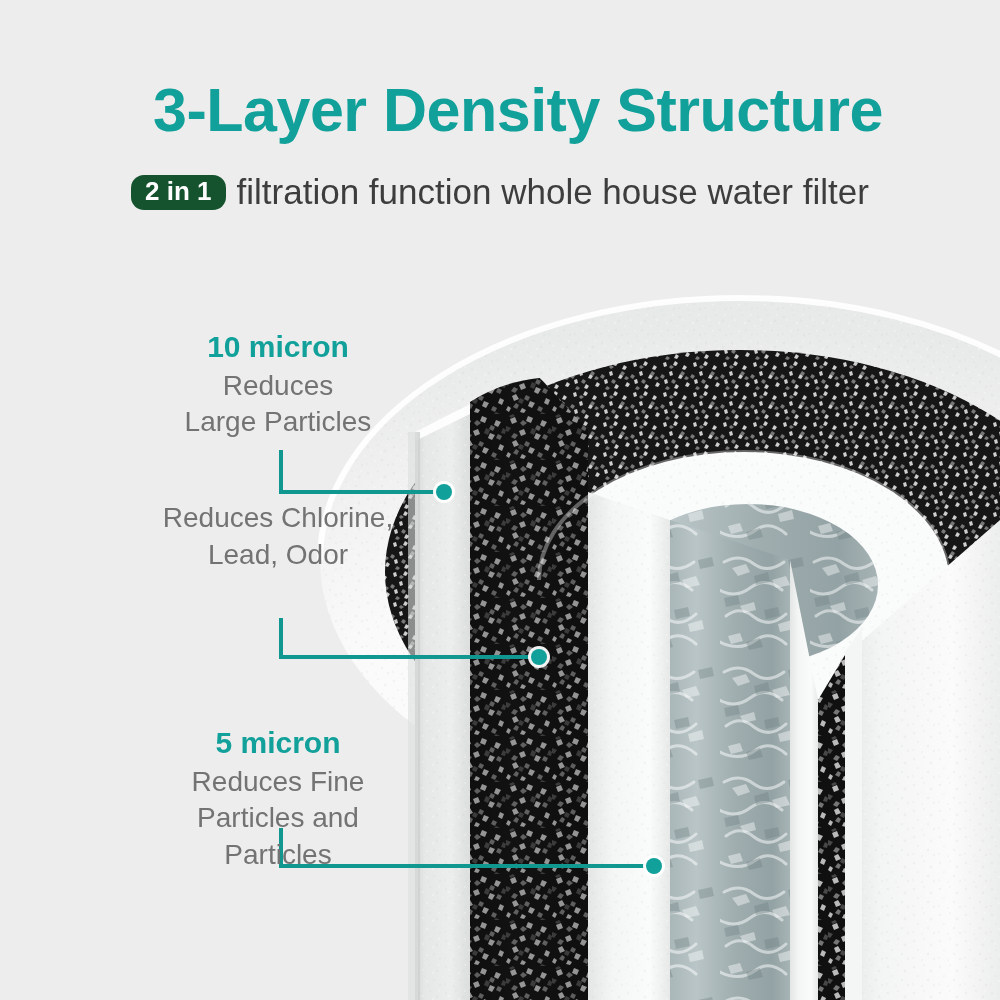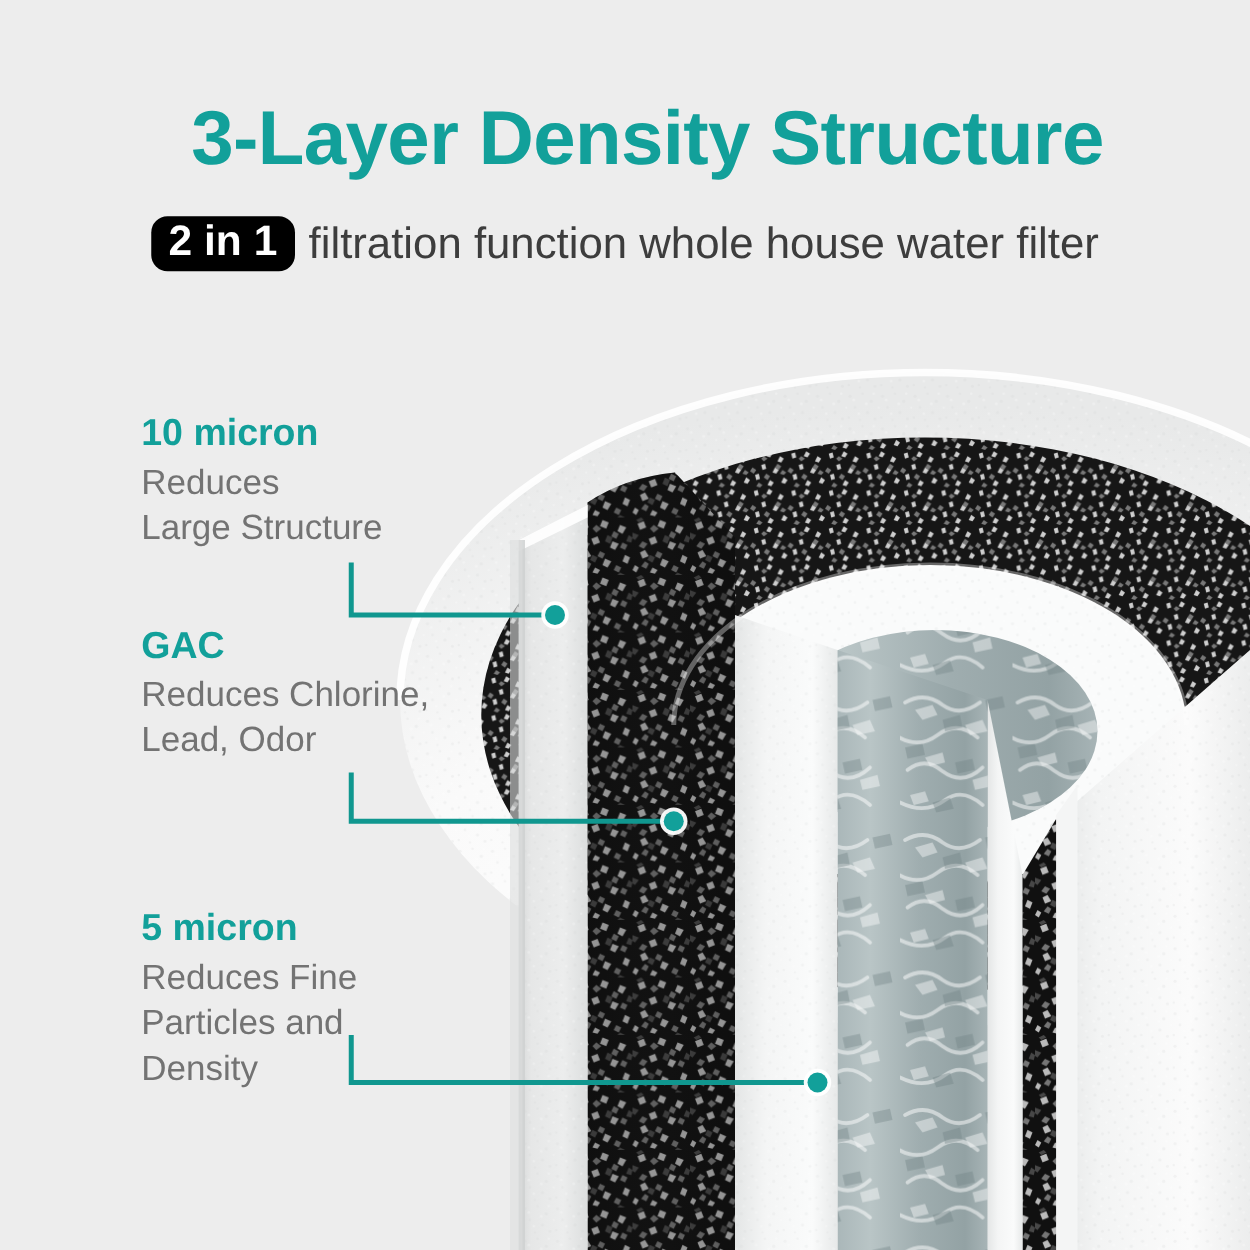--- a/index.html
+++ b/index.html
@@ -41,40 +41,41 @@
     left: 0;
     top: 173px;
     width: 1000px;
     display: flex;
     align-items: center;
     justify-content: center;
     gap: 11px;
   }
   #badge-2in1 {
     display: inline-block;
-    background: #000000;
+    background: #14532d;
     color: #ffffff;
-    font-size: 34px;
+    font-size: 26px;
     font-weight: bold;
     border-radius: 13px;
     padding: 3px 14px 5px 14px;
     line-height: 1.05;
     white-space: nowrap;
   }
   #subtitle-text {
     font-size: 35px;
     color: #3d3d3d;
     line-height: 1.1;
     white-space: nowrap;
   }
 
   
   .callout {
     position: absolute;
     width: 330px;
+    text-align: center;
   }
   .callout-head {
     color: #12a09a;
     font-weight: bold;
     font-size: 30px;
     line-height: 1.15;
     margin-bottom: 3px;
     white-space: nowrap;
   }
   .callout-body {
@@ -323,34 +324,33 @@
 
   <div id="subtitle-row">
     <span id="badge-2in1">2 in 1</span>
     <span id="subtitle-text">filtration function whole house water filter</span>
   </div>
 
   <div class="callout" id="callout-1">
     <div class="callout-head">10 micron</div>
     <div class="callout-body">
       <div>Reduces</div>
-      <div>Large Structure</div>
+      <div>Large Particles</div>
     </div>
   </div>
 
   <div class="callout" id="callout-2">
-    <div class="callout-head">GAC</div>
     <div class="callout-body">
       <div>Reduces Chlorine,</div>
       <div>Lead, Odor</div>
     </div>
   </div>
 
   <div class="callout" id="callout-3">
     <div class="callout-head">5 micron</div>
     <div class="callout-body">
       <div>Reduces Fine</div>
       <div>Particles and</div>
-      <div>Density</div>
+      <div>Particles</div>
     </div>
   </div>
 
 </div>
 
 </body></html>

